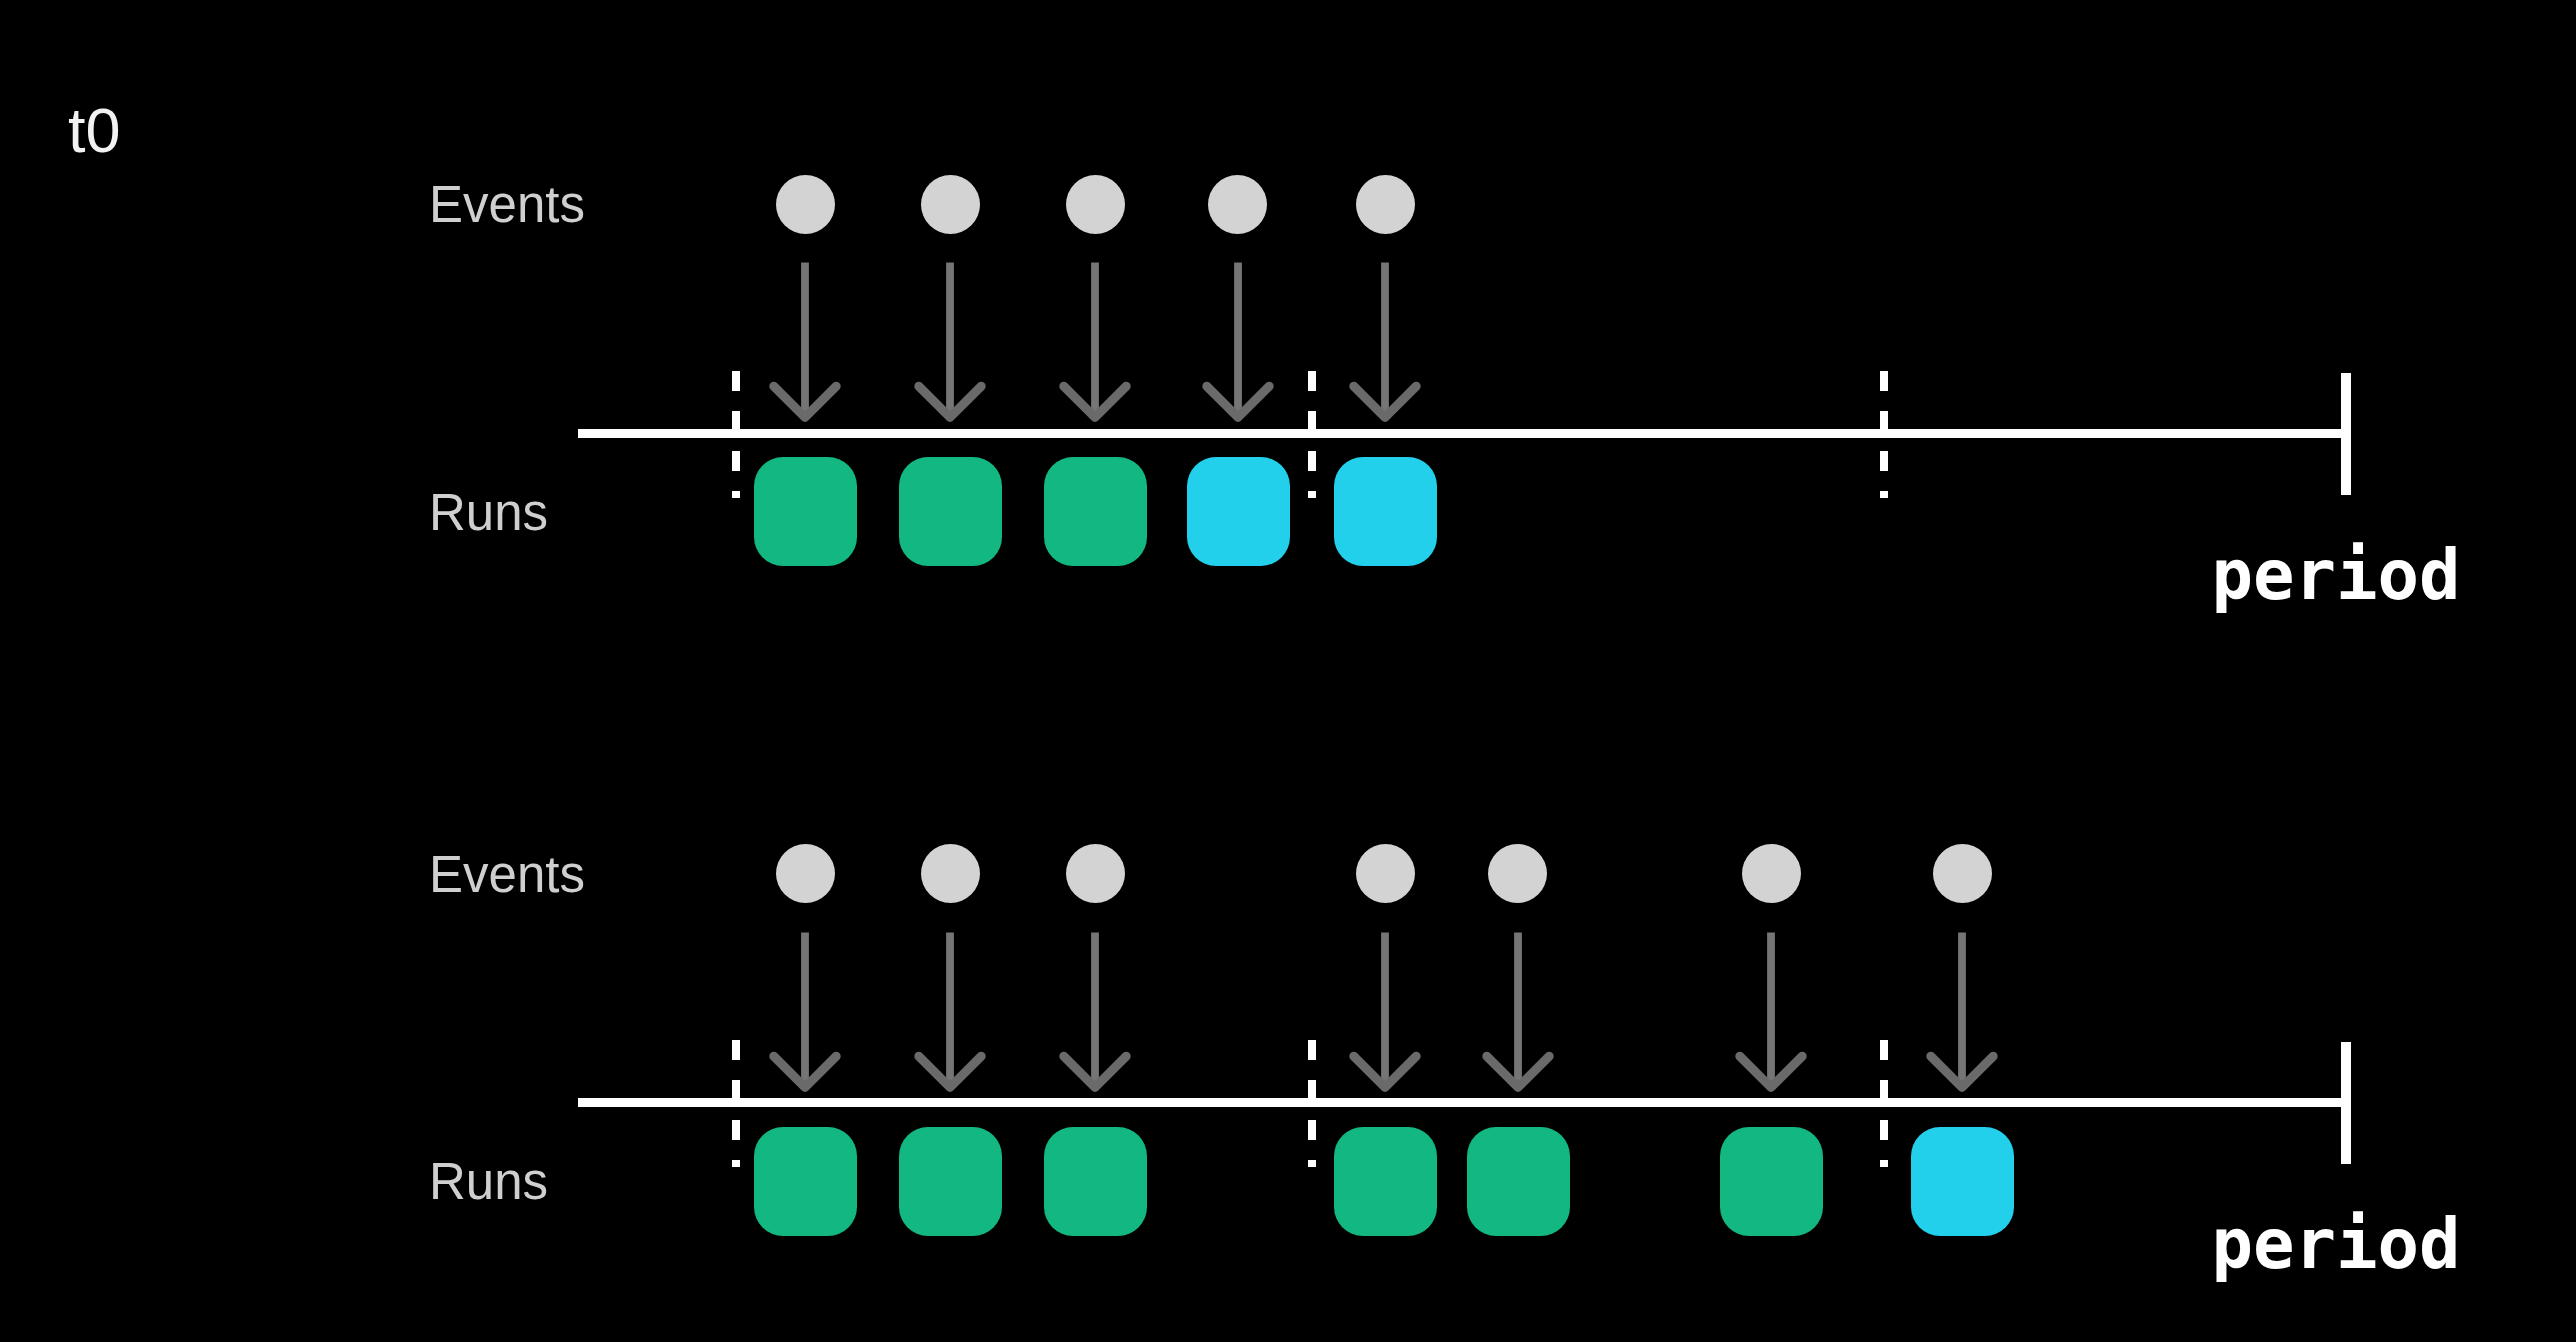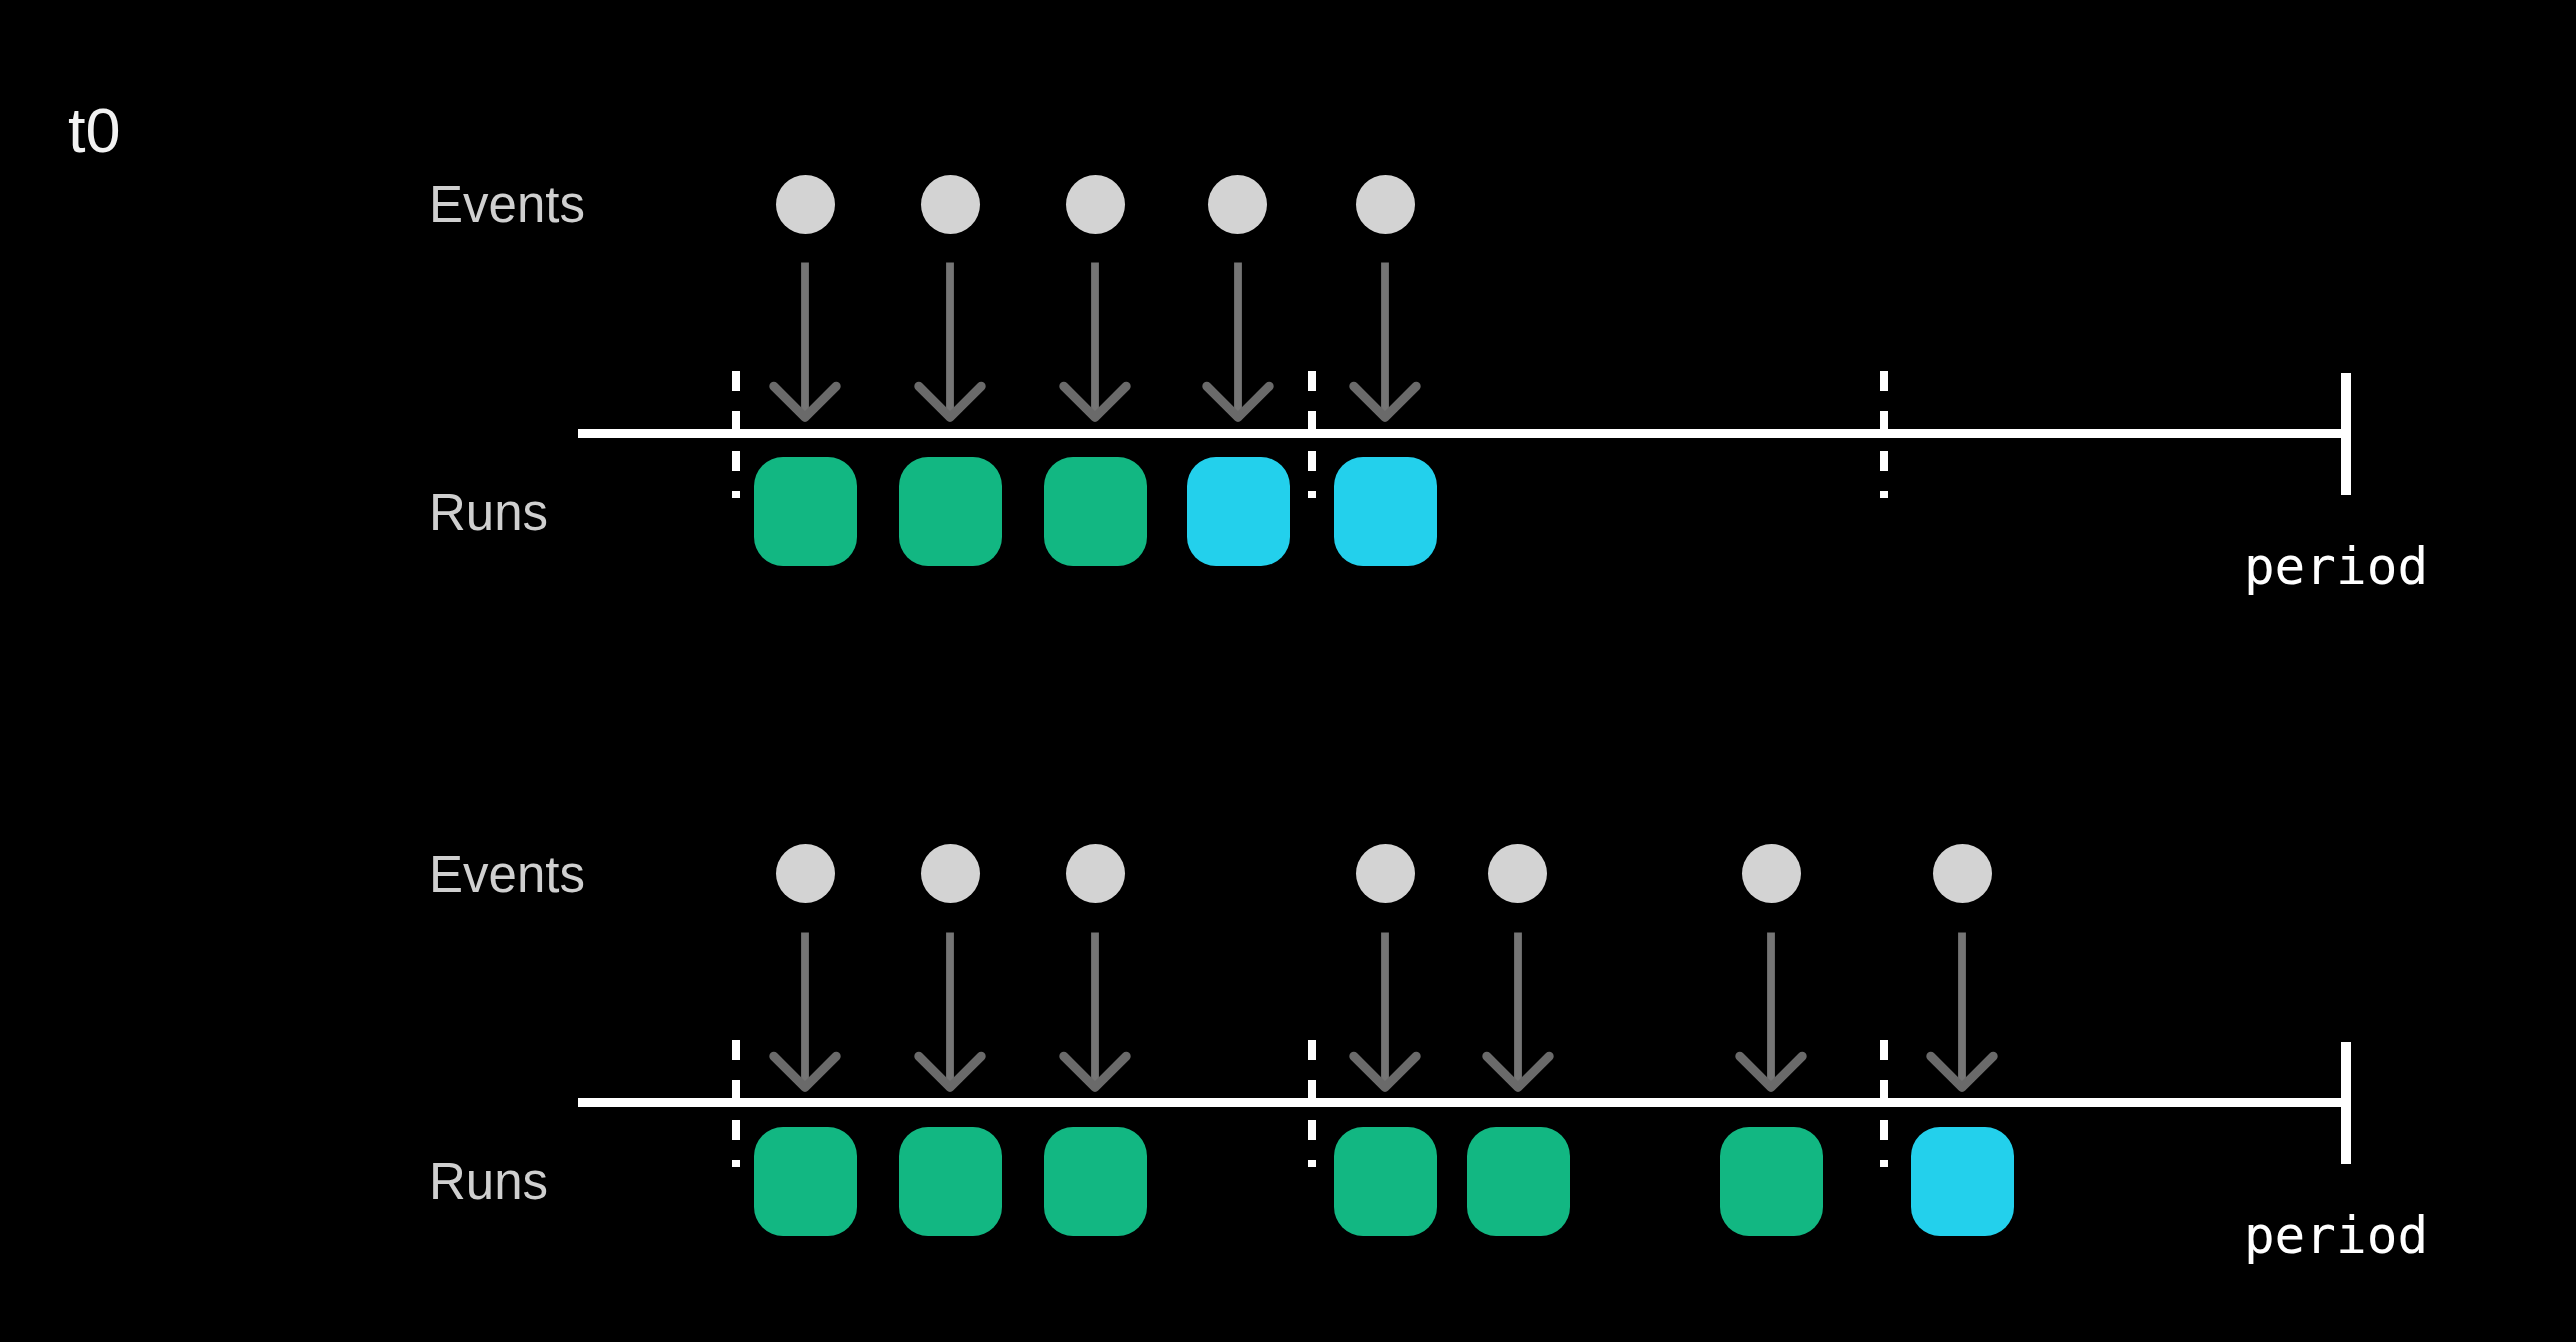--- a/index.html
+++ b/index.html
@@ -32,22 +32,22 @@
     transform: translateY(-50%);
     font-size: 51px;
     line-height: 1;
     color: var(--label_text, #cfcfcf);
     white-space: nowrap;
   }
   .period-label {
     position: absolute;
     transform: translateX(-50%);
     font-family: "DejaVu Sans Mono", monospace;
-    font-weight: normal;
-    font-size: 51px;
+    font-weight: bold;
+    font-size: 69px;
     line-height: 1;
     color: var(--period_text, #fff);
     white-space: nowrap;
   }
 
   .axis-line { background: var(--axis_line, #fff); }
   .end-tick {
     width: 9.7px; height: 122px;
     background: var(--axis_line, #fff);
   }

